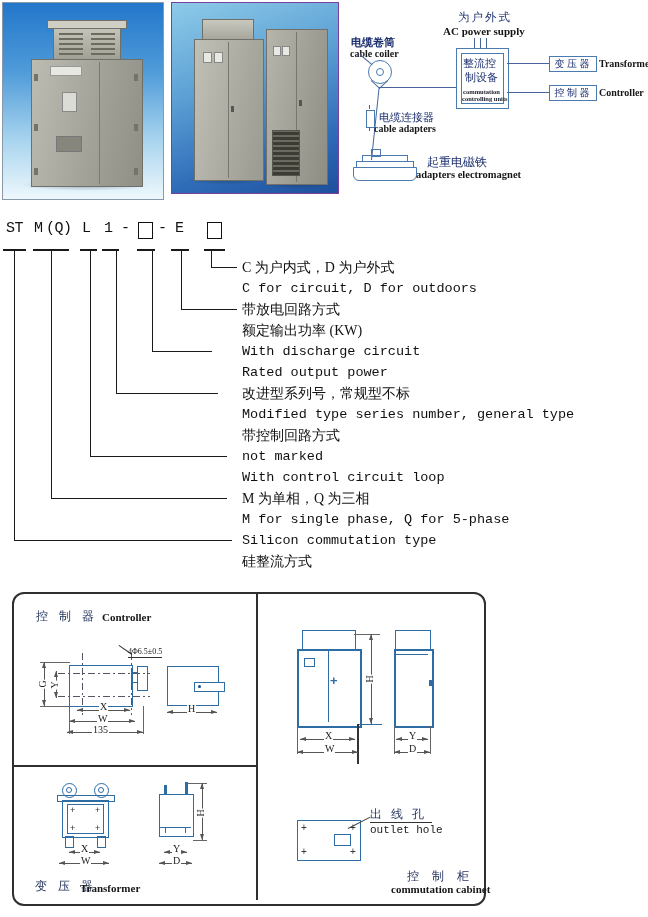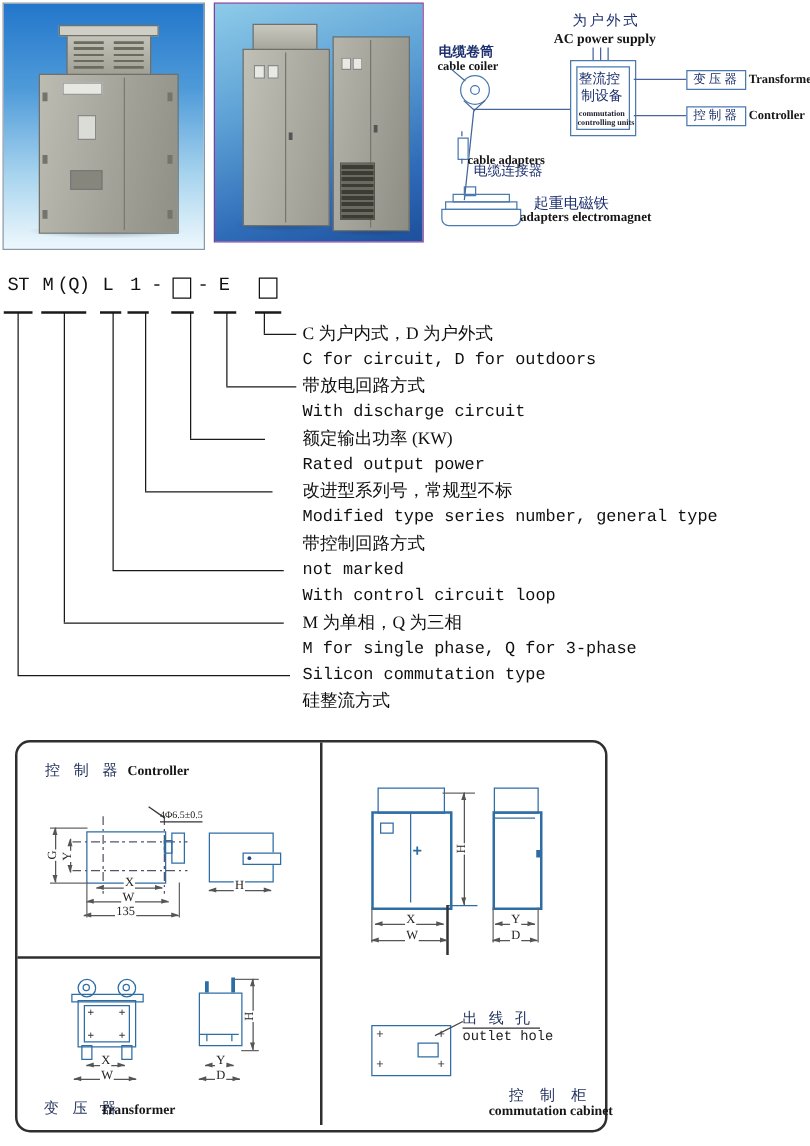--- a/index.html
+++ b/index.html
@@ -132,21 +132,21 @@
   <div class="abs" style="left:376px;top:68px;width:6px;height:6px;border:1.2px solid #4a7ab0;border-radius:50%;"></div>
   <div class="diagline" style="left:360px;top:54px;width:16px;height:1px;transform:rotate(40deg);transform-origin:left center;"></div>
   <div class="diagline" style="left:371px;top:80px;width:12px;height:1px;transform:rotate(42deg);transform-origin:left center;"></div>
   <div class="diagline" style="left:388px;top:80px;width:12px;height:1px;transform:rotate(138deg);transform-origin:left center;"></div>
   <div class="diagline" style="left:379px;top:87px;width:77px;height:1px;"></div>
   <div class="diagline" style="left:379px;top:88px;width:72px;height:1px;transform:rotate(96deg);transform-origin:left center;"></div>
 
   <div class="abs" style="left:366px;top:110px;width:7px;height:16px;border:1.2px solid #4a7ab0;background:#fff;"></div>
   <div class="diagline" style="left:369px;top:105px;width:1px;height:4px;"></div>
   <div class="diagline" style="left:369px;top:127px;width:1px;height:4px;"></div>
-  <div class="zh" style="left:379px;top:111px;font-size:11px;margin-top:20px;">电缆连接器</div>
+  <div class="zh" style="left:379px;top:111px;font-size:11px;">电缆连接器</div>
   <div class="ben" style="left:374px;top:123px;font-size:10px;">cable adapters</div>
 
   <div class="abs" style="left:371px;top:149px;width:8px;height:6px;border:1.2px solid #4a7ab0;"></div>
   <div class="abs" style="left:362px;top:155px;width:44px;height:5px;border:1.2px solid #4a7ab0;"></div>
   <div class="abs" style="left:356px;top:161px;width:56px;height:5px;border:1.2px solid #4a7ab0;"></div>
   <div class="abs" style="left:353px;top:167px;width:62px;height:12px;border:1.5px solid #4a7ab0;border-radius:0 0 6px 6px;"></div>
   <div class="zh" style="left:427px;top:156px;font-size:12px;">起重电磁铁</div>
   <div class="ben" style="left:416px;top:169px;font-size:10.5px;">adapters electromagnet</div>
 
   <div class="codeTok mono" style="left:6px;top:221px;">ST</div>
@@ -180,30 +180,30 @@
   <div class="ln" style="left:90px;top:456px;width:137px;height:1px;"></div>
   <div class="ln" style="left:51px;top:250px;width:1px;height:248px;"></div>
   <div class="ln" style="left:51px;top:498px;width:176px;height:1px;"></div>
   <div class="ln" style="left:14px;top:250px;width:1px;height:290px;"></div>
   <div class="ln" style="left:14px;top:540px;width:218px;height:1px;"></div>
 
   <div id="legend">
     <div class="lg zhl">C 为户内式，D 为户外式</div>
     <div class="lg enl">C for circuit, D for outdoors</div>
     <div class="lg zhl">带放电回路方式</div>
+    <div class="lg zhl">额定输出功率 (KW)</div>
     <div class="lg enl">With discharge circuit</div>
-    <div class="lg zhl">额定输出功率 (KW)</div>
     <div class="lg enl">Rated output power</div>
     <div class="lg zhl">改进型系列号，常规型不标</div>
     <div class="lg enl">Modified type series number, general type</div>
     <div class="lg zhl">带控制回路方式</div>
     <div class="lg enl">not marked</div>
     <div class="lg enl">With control circuit loop</div>
     <div class="lg zhl">M 为单相，Q 为三相</div>
-    <div class="lg enl">M for single phase, Q for 3-phase</div>
+    <div class="lg enl">M for single phase, Q for 5-phase</div>
     <div class="lg enl">Silicon commutation type</div>
     <div class="lg zhl">硅整流方式</div>
   </div>
 
   <div id="panel">
     <div class="ln" style="left:242px;top:0;width:1.5px;height:306px;background:#2f2f2f;"></div>
     <div class="ln" style="left:0;top:171px;width:242px;height:1.5px;background:#2f2f2f;"></div>
 
     <div class="zh" style="left:22px;top:16px;font-size:12px;letter-spacing:4px;color:#25355f;">控 制 器</div>
     <div class="ben" style="left:88px;top:17px;font-size:11px;">Controller</div>

